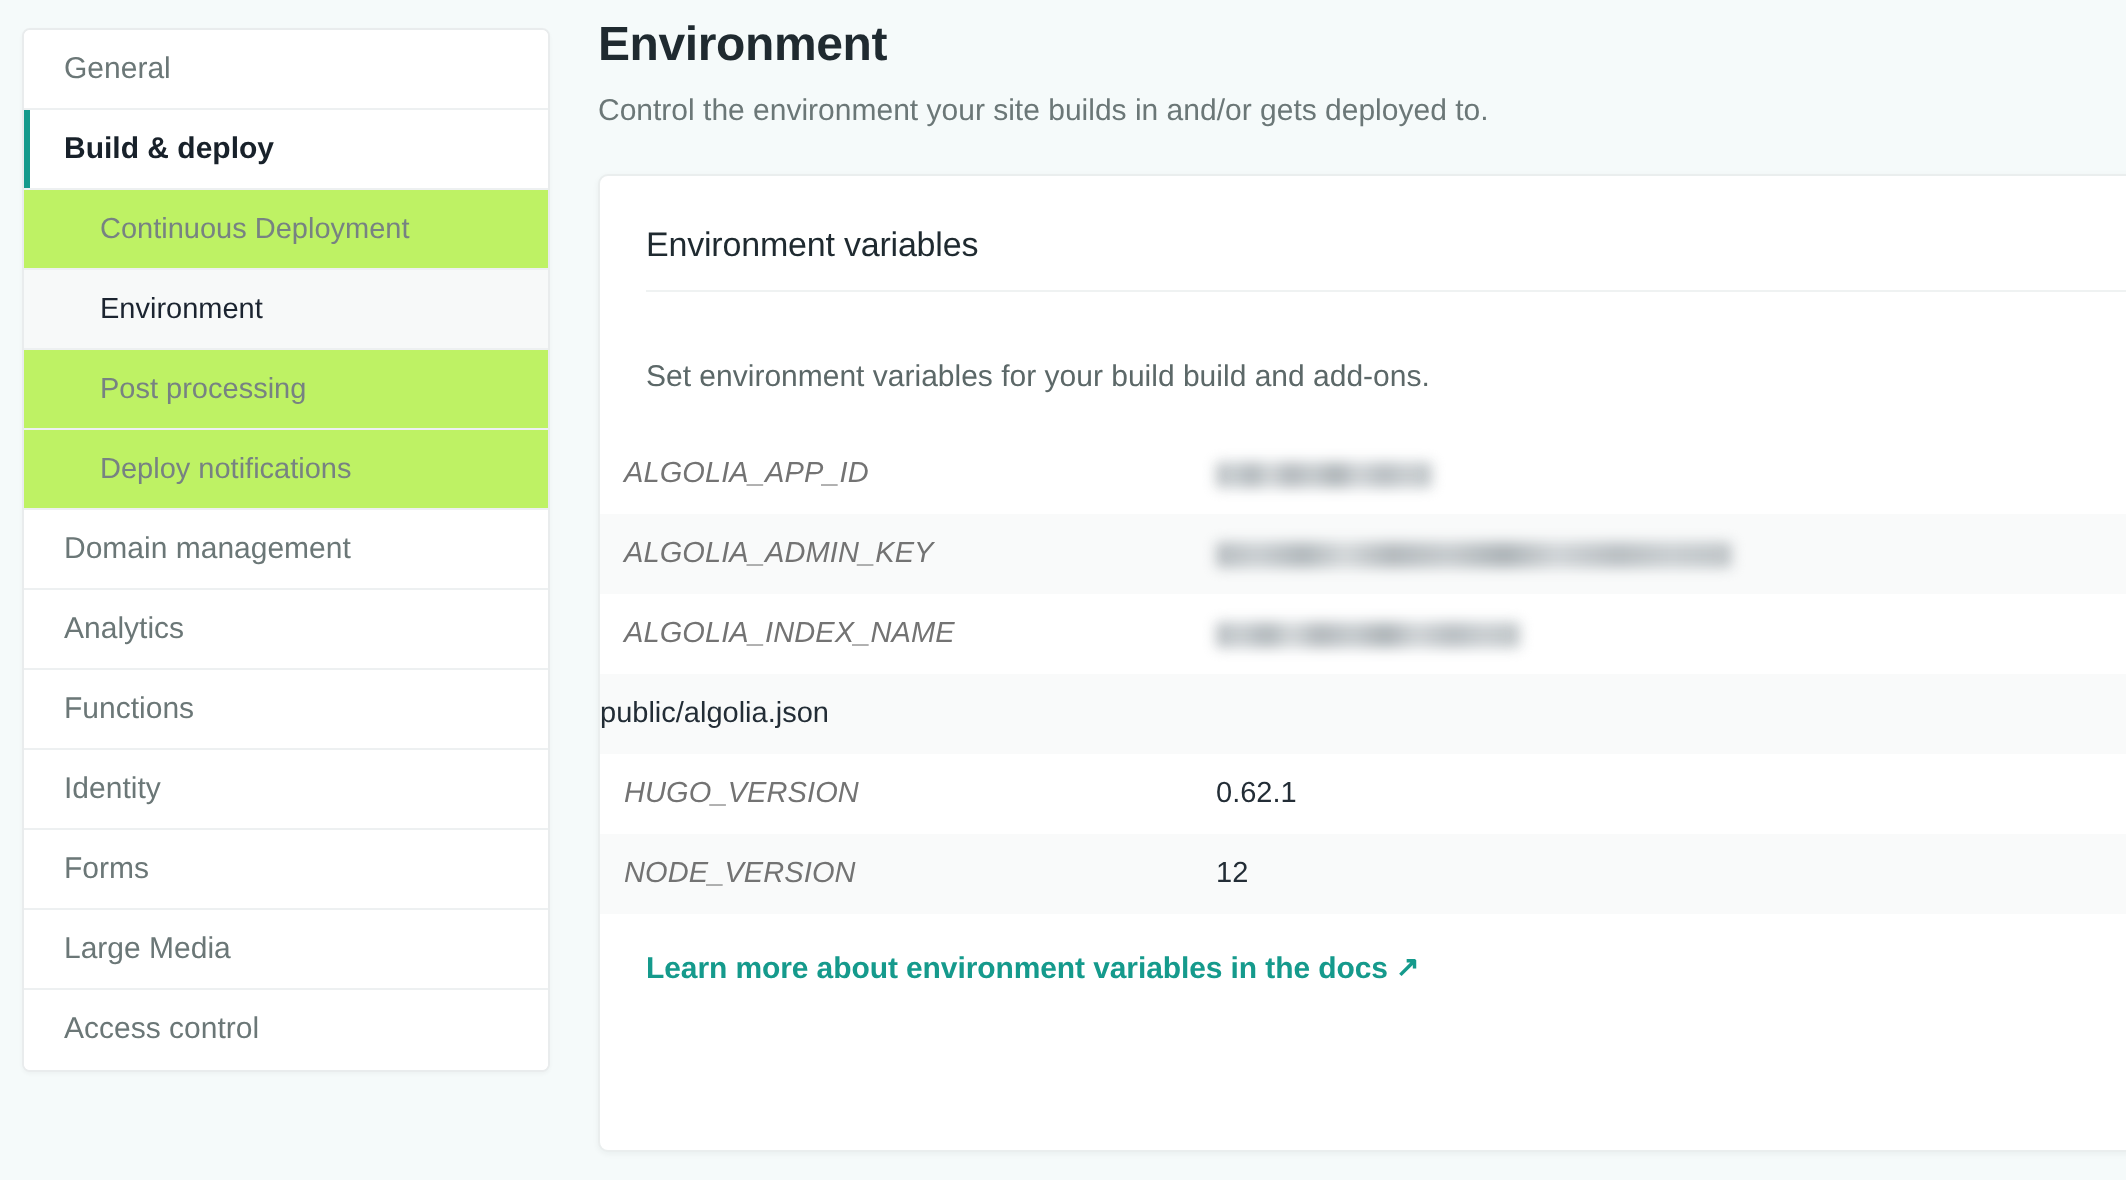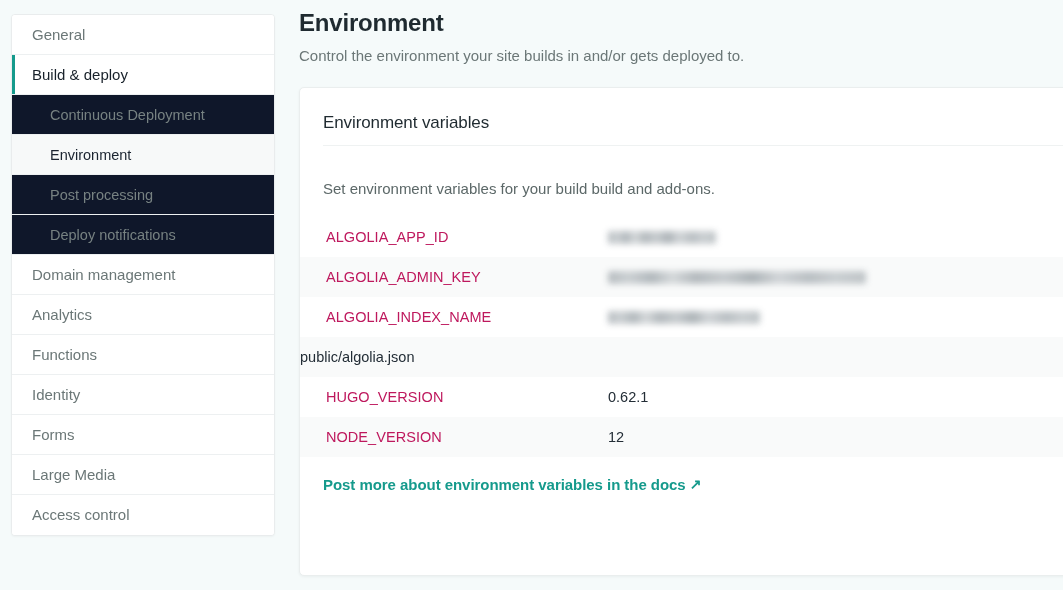--- a/index.html
+++ b/index.html
@@ -47,32 +47,32 @@
     background: #ffffff;
     cursor: pointer;
     white-space: nowrap;
   }
   .nav-item:last-child { border-bottom: none; }
 
   .nav-item.top-level { color: #6b7777; }
 
   .nav-item.active-parent {
     color: #18212a;
-    font-weight: normal;
+    font-weight: bold;
   }
   .nav-item.active-parent::before {
     content: "";
     position: absolute;
     left: 0; top: 0; bottom: 0;
     width: 3px;
     background: #159a8c;
   }
 
   .nav-item.sub {
-    background: #0f172a;
+    background: #bef264;
     padding-left: 38px;
     font-size: 14.5px;
     color: #778282;
   }
   .nav-item.sub.active-sub {
     color: #1b2430;
     background: #f7f9f9;
   }
 
   
@@ -153,25 +153,26 @@
     position: relative;
     height: 40px;
     display: flex;
     align-items: center;
     background: #ffffff;
   }
   .var-row.alt { background: #f9fafa; }
 
   .var-key {
     width: 308px;
-    padding-left: 26px;
+    padding-left: 12px;
     font-size: 14.5px;
-    color: #be185d;
+    color: #737373;
     white-space: nowrap;
     letter-spacing: 0.05px;
+    font-style: italic;
   }
 
   .var-val {
     font-size: 14.5px;
     font-weight: normal;
     color: #232d36;
     white-space: nowrap;
     text-align: center;
   }
 
@@ -262,18 +263,18 @@
             <div class="var-key">HUGO_VERSION</div>
             <div class="var-val">0.62.1</div>
           </div>
           <div class="var-row alt">
             <div class="var-key">NODE_VERSION</div>
             <div class="var-val">12</div>
           </div>
         </div>
 
       <a class="docs-link" href="#">
-        <span>Post more about environment variables in the docs</span><span class="ext-arrow">↗</span>
+        <span>Learn more about environment variables in the docs</span><span class="ext-arrow">↗</span>
       </a>
 
     </section>
   </div>
 </div>
 
 </body></html>

